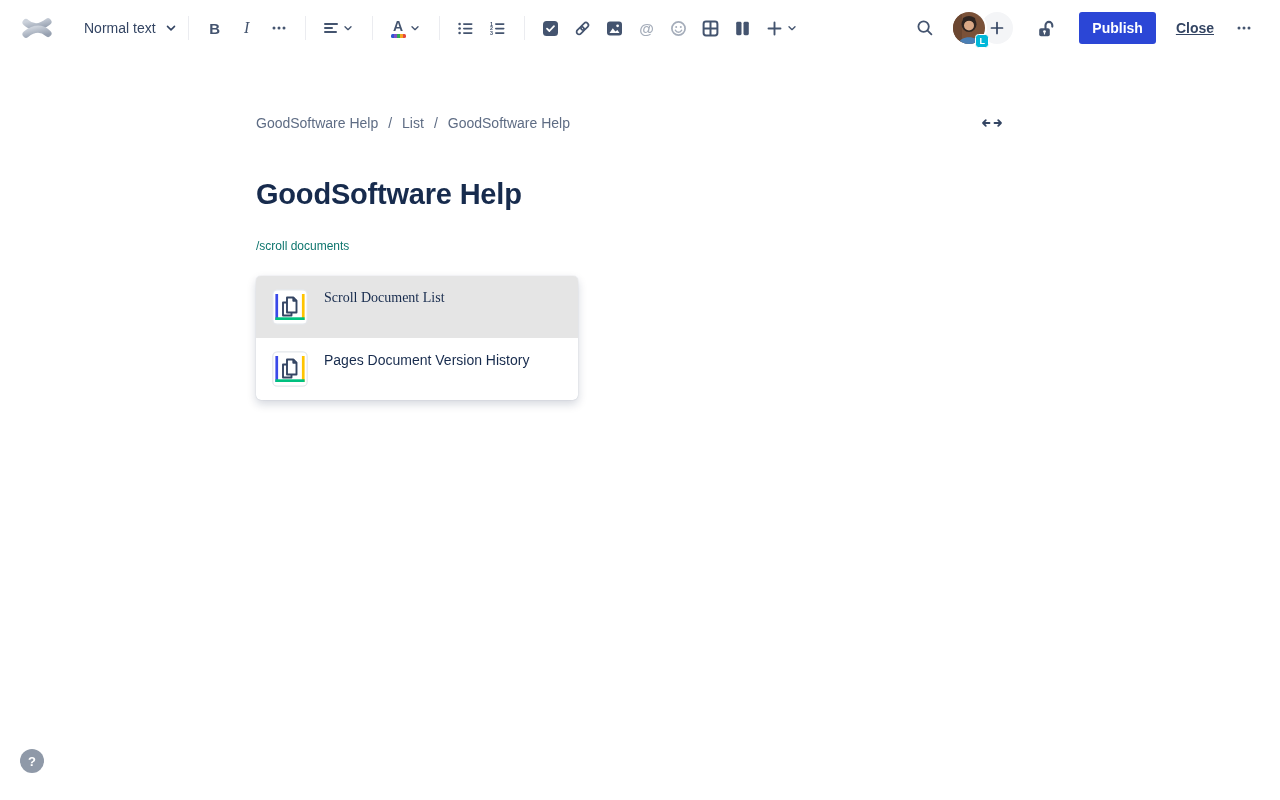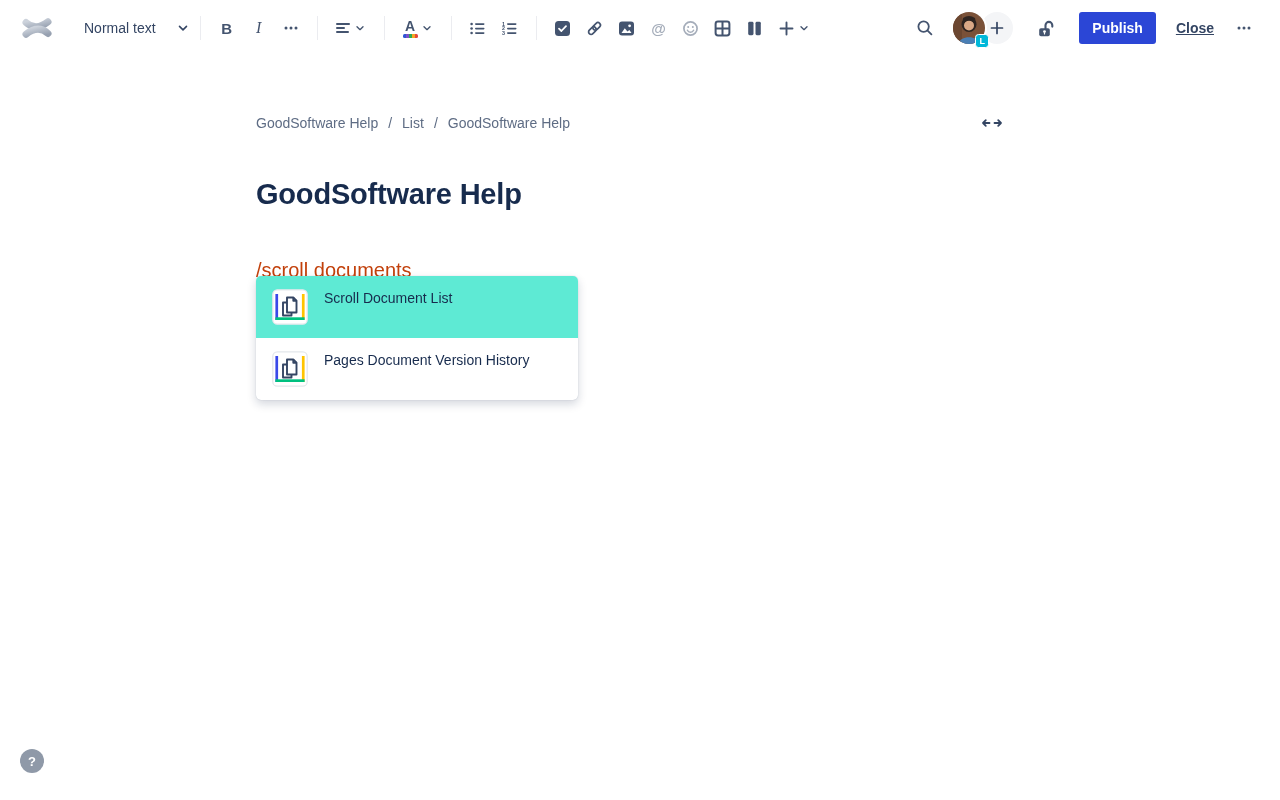--- a/index.html
+++ b/index.html
@@ -6,21 +6,21 @@
   html,body { width:1280px; height:800px; background:#fff; overflow:hidden;
               font-family:"Liberation Sans", sans-serif; }
   button { background:none; border:none; cursor:pointer; font-family:inherit; }
 
   
   .topbar { position:absolute; top:0; left:0; width:1280px; height:56px;
             display:flex; align-items:center; padding:0 20px 0 22px; background:#fff; }
   .tb-left { display:flex; align-items:center; }
   .tb-right { margin-left:auto; display:flex; align-items:center; }
   .logo { width:30px; height:30px; display:flex; align-items:center; }
-  .text-style { margin-left:32px; display:flex; align-items:center; gap:20px;
+  .text-style { margin-left:32px; display:flex; align-items:center; gap:8px;
                 color:#344563; font-size:14px; height:32px; border-radius:3px; }
   .tb-div { width:1px; height:24px; background:#EBECF0; margin:0 10px; }
   .tb-btn { width:32px; height:32px; display:flex; align-items:center; justify-content:center;
             color:#44546F; border-radius:3px; font-size:14px; }
   .tb-btn.wide { width:46px; gap:3px; }
   .tb-btn.disabled { color:#A5ADBA; }
   .bold-glyph { font-weight:700; font-size:15px; }
   .italic-glyph { font-style:italic; font-family:"Liberation Serif", serif; font-size:16px; }
   .mention-glyph { font-size:15px; font-weight:700; }
   .colorA { display:flex; flex-direction:column; align-items:center; line-height:1; }
@@ -45,27 +45,27 @@
   .crumb-row { position:absolute; top:110px; left:0; width:752px;
                display:flex; align-items:center; justify-content:space-between; }
   .crumbs { display:flex; align-items:center; gap:10px; font-size:14px; color:#5E6C84; }
   .crumbs a { color:#5E6C84; text-decoration:none; cursor:pointer; }
   .crumb-sep { color:#5E6C84; }
   .expand-btn { width:32px; height:26px; display:flex; align-items:center; justify-content:center;
                 color:#344563; border-radius:3px; }
 
   .page-title { position:absolute; top:178px; left:0; font-size:29px; font-weight:700;
                 color:#172B4D; letter-spacing:-0.2px; cursor:text; }
-  .editor-line { position:absolute; top:259px; left:0; font-size:20px; color:#c2410c; cursor:text; }
+  .editor-line { position:absolute; top:239px; left:0; font-size:12px; color:#0f766e; cursor:text; }
 
   
   .popup { position:absolute; top:276px; left:0; width:322px; background:#fff; border-radius:5px;
            box-shadow:0 4px 10px rgba(9,30,66,.18), 0 0 1px rgba(9,30,66,.25); overflow:hidden; }
   .popup-item { display:flex; gap:16px; padding:13px 16px; align-items:flex-start; cursor:pointer; }
-  .popup-item.selected { background:#5eead4; }
+  .popup-item.selected { background:#e5e5e5;font-family:Liberation Serif, serif; }
   .pi-icon { flex:0 0 36px; width:36px; height:36px; }
   .pi-title { font-size:14px; color:#172B4D; margin-top:1px; }
   .pi-desc { font-size:12px; color:#6B778C; line-height:1.35; margin-top:4px; max-width:208px; }
 
   
   .help-btn { position:absolute; left:20px; bottom:27px; width:24px; height:24px; border-radius:50%;
     background:#8F99A8; color:#fff; font-size:13px; font-weight:700;
     display:flex; align-items:center; justify-content:center; }
 
   svg { display:block; }

